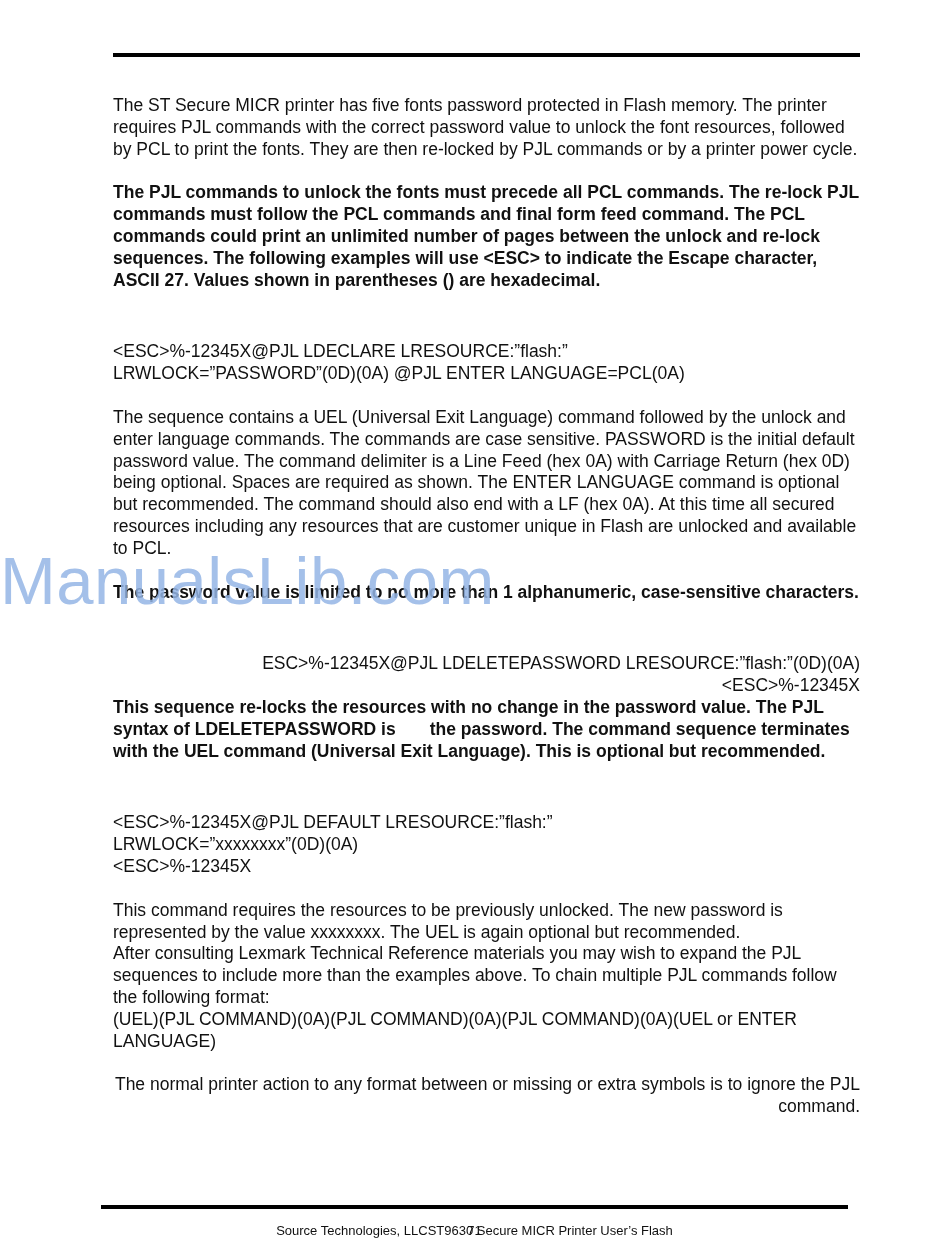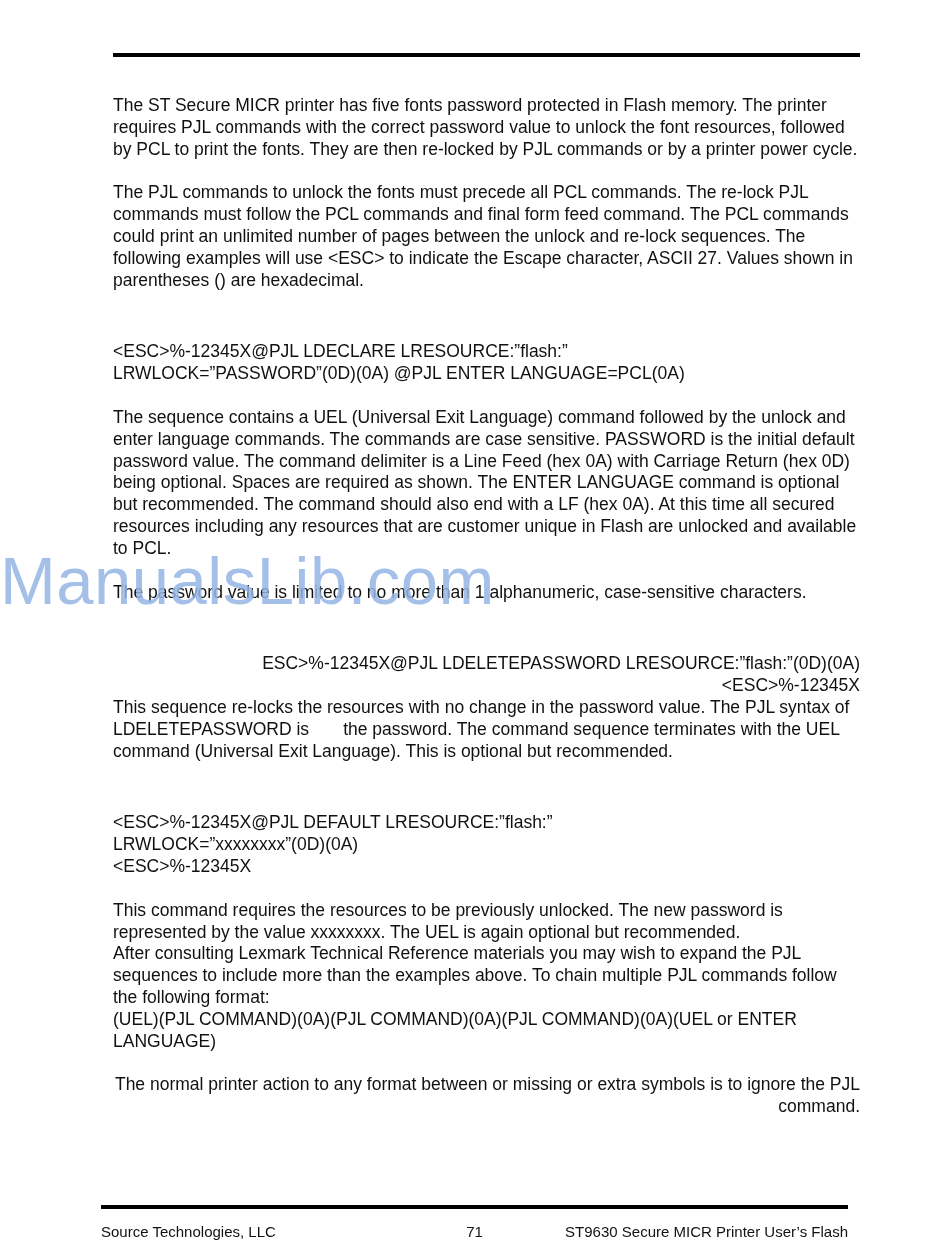--- a/index.html
+++ b/index.html
@@ -27,21 +27,21 @@
     height: 4px;
     background: #000000;
     margin-bottom: 38px;
   }
   .block {
     font-size: 17.5px;
     line-height: 21.8px;
     white-space: pre-wrap;
     margin: 0 0 22px 0;
   }
-  .gap-large { margin-bottom: 50px; }
+  .gap-large { margin-bottom: 50px; font-weight: bold; }
   .gap-none  { margin-bottom: 0; text-align: right; }
   .watermark {
     position: absolute;
     top: 542px;
     left: 0;
     width: 100%;
     text-align: left;
     font-size: 67px;
     font-weight: normal;
     letter-spacing: 0.5px;
@@ -56,22 +56,22 @@
     top: 1205px;
   }
   .footer-rule {
     height: 4px;
     background: #000000;
     margin-bottom: 14px;
   }
   .footer-row {
     position: relative;
     display: flex;
-    justify-content: space-between;
-    font-size: 15px;
+    justify-content: center;
+    font-size: 13px;
     color: #111111;
   }
   .page-num {
     position: absolute;
     left: 0;
     right: 0;
     text-align: center;
   }
 </style>
 </head>

